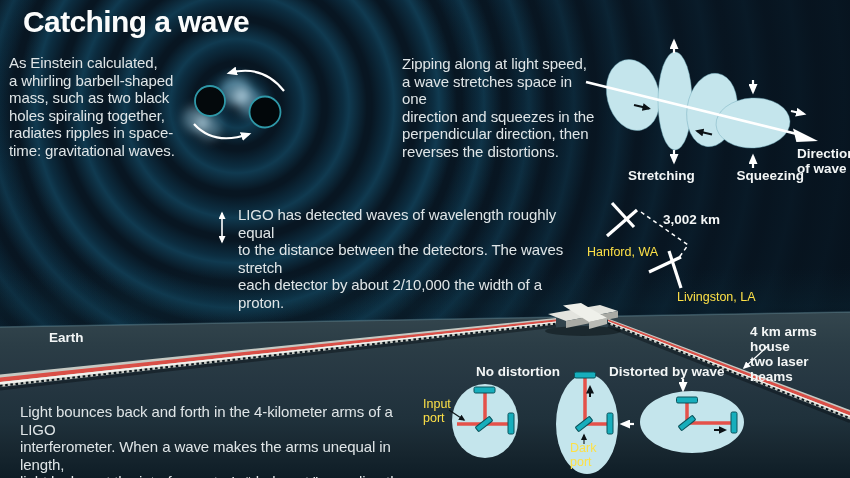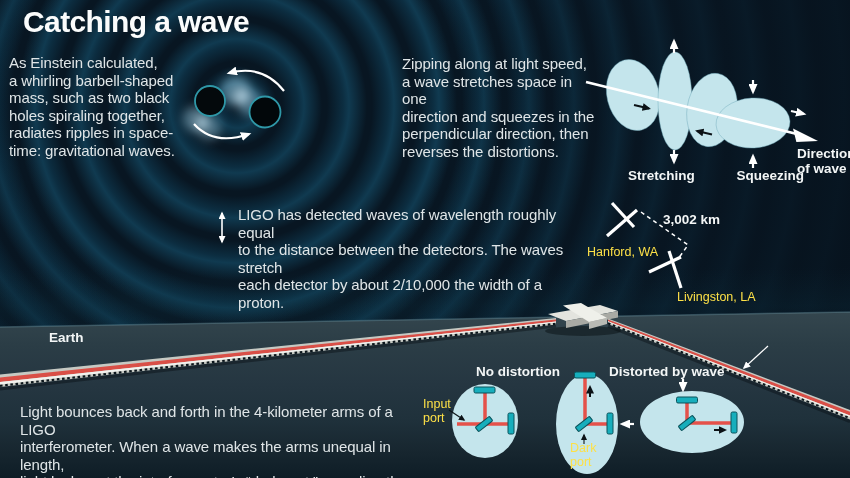--- a/index.html
+++ b/index.html
@@ -213,20 +213,22 @@
   <div id="lab-stretching" class="txt blbl">Stretching</div>
   <div id="lab-squeezing" class="txt blbl">Squeezing</div>
   <div id="lab-direction" class="txt blbl">Direction
 of wave</div>
 
   <div id="lab-km" class="txt blbl">3,002 km</div>
   <div id="lab-hanford" class="txt slbl">Hanford, WA</div>
   <div id="lab-livingston" class="txt slbl">Livingston, LA</div>
 
   <div id="lab-earth" class="txt blbl">Earth</div>
+  <div id="lab-arms" class="txt blbl">4 km arms house
+two laser beams</div>
 
   <div id="lab-nodist" class="txt blbl">No distortion</div>
   <div id="lab-dist" class="txt blbl">Distorted by wave</div>
   <div id="lab-input" class="txt slbl">Input
 port</div>
   <div id="lab-dark" class="txt slbl">Dark
 port</div>
 
 </div>
 

